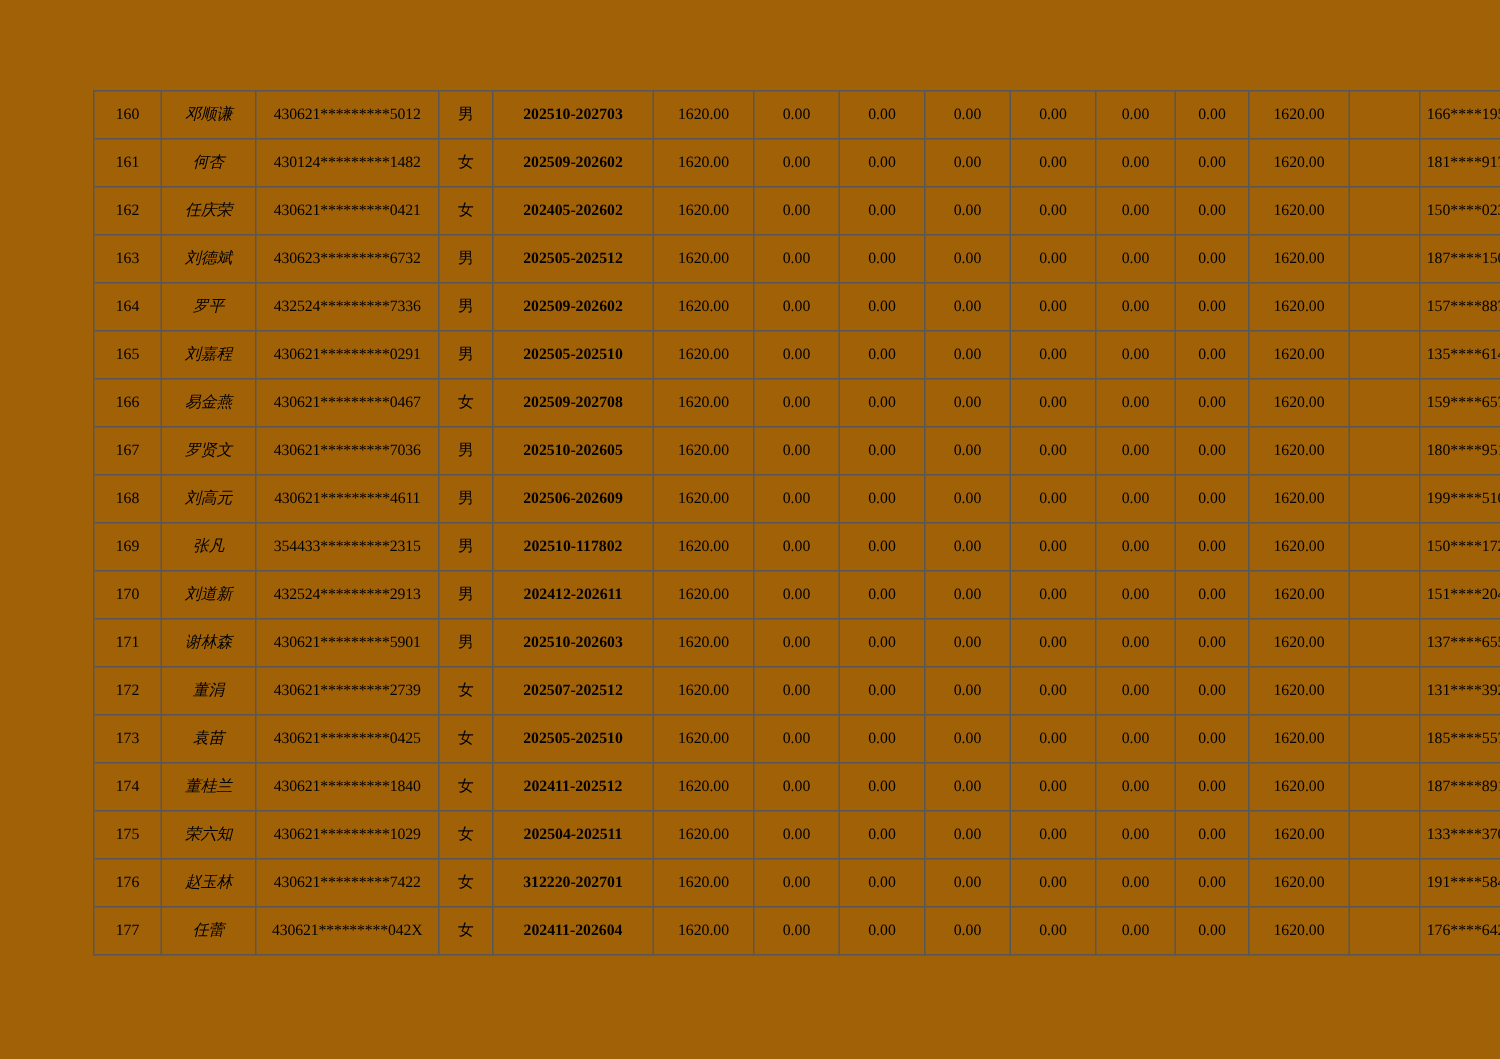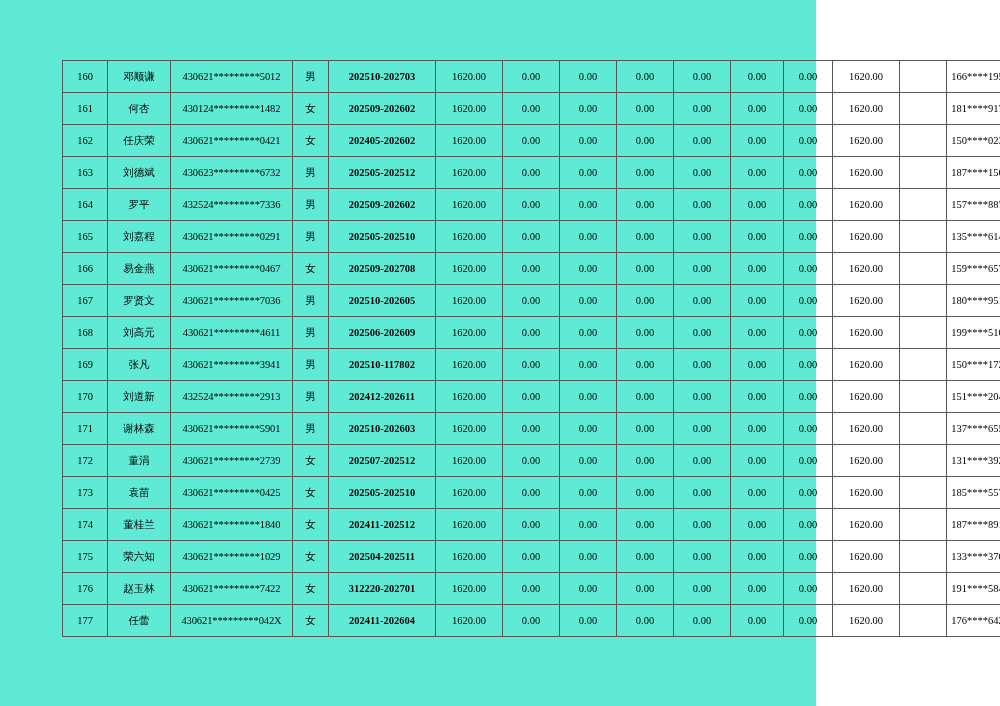--- a/index.html
+++ b/index.html
@@ -9,23 +9,23 @@
   }
   body {
     width: 1000px;
     height: 706px;
     font-family: "Liberation Sans", sans-serif;
     color: #000000;
     overflow: hidden;
   }
   .page {
     position: relative;
-    width: 816px;
+    width: 1000px;
     height: 706px;
-    background: #5eead4;
+    background: #a16207;
   }
   .table-wrap {
     position: absolute;
     left: 62px;
     top: 60px;
     width: 876px;
   }
   table.data-table {
     border-collapse: collapse;
     table-layout: fixed;
@@ -37,21 +37,21 @@
     padding: 0 2px;
     font-size: 10.5px;
     line-height: 1.1;
     text-align: center;
     vertical-align: middle;
     white-space: nowrap;
     overflow: hidden;
     font-family: "Liberation Serif", serif;
   }
   td.c-idx      { width: 40px; }
-  td.c-name     { width: 58px; font-family: "Liberation Serif", serif; }
+  td.c-name     { width: 58px; font-family: "Liberation Serif", serif; font-style: italic; }
   td.c-id       { width: 117px; font-family: "Liberation Serif", serif; letter-spacing: -0.1px; }
   td.c-sex      { width: 31px; }
   td.c-period   { width: 102px; font-weight: bold; }
   td.c-amt1     { width: 62px; }
   td.c-z1       { width: 52px; }
   td.c-z2       { width: 52px; }
   td.c-z3       { width: 52px; }
   td.c-z4       { width: 52px; }
   td.c-z5       { width: 48px; }
   td.c-z6       { width: 44px; }
@@ -216,21 +216,21 @@
             <td class="c-z4">0.00</td>
             <td class="c-z5">0.00</td>
             <td class="c-z6">0.00</td>
             <td class="c-total">1620.00</td>
             <td class="c-blank"></td>
             <td class="c-phone">199****5109</td>
           </tr>
           <tr>
             <td class="c-idx">169</td>
             <td class="c-name cjk">张凡</td>
-            <td class="c-id">430621*********3941</td>
+            <td class="c-id">354433*********2315</td>
             <td class="c-sex cjk">男</td>
             <td class="c-period">202510-117802</td>
             <td class="c-amt1">1620.00</td>
             <td class="c-z1">0.00</td>
             <td class="c-z2">0.00</td>
             <td class="c-z3">0.00</td>
             <td class="c-z4">0.00</td>
             <td class="c-z5">0.00</td>
             <td class="c-z6">0.00</td>
             <td class="c-total">1620.00</td>

